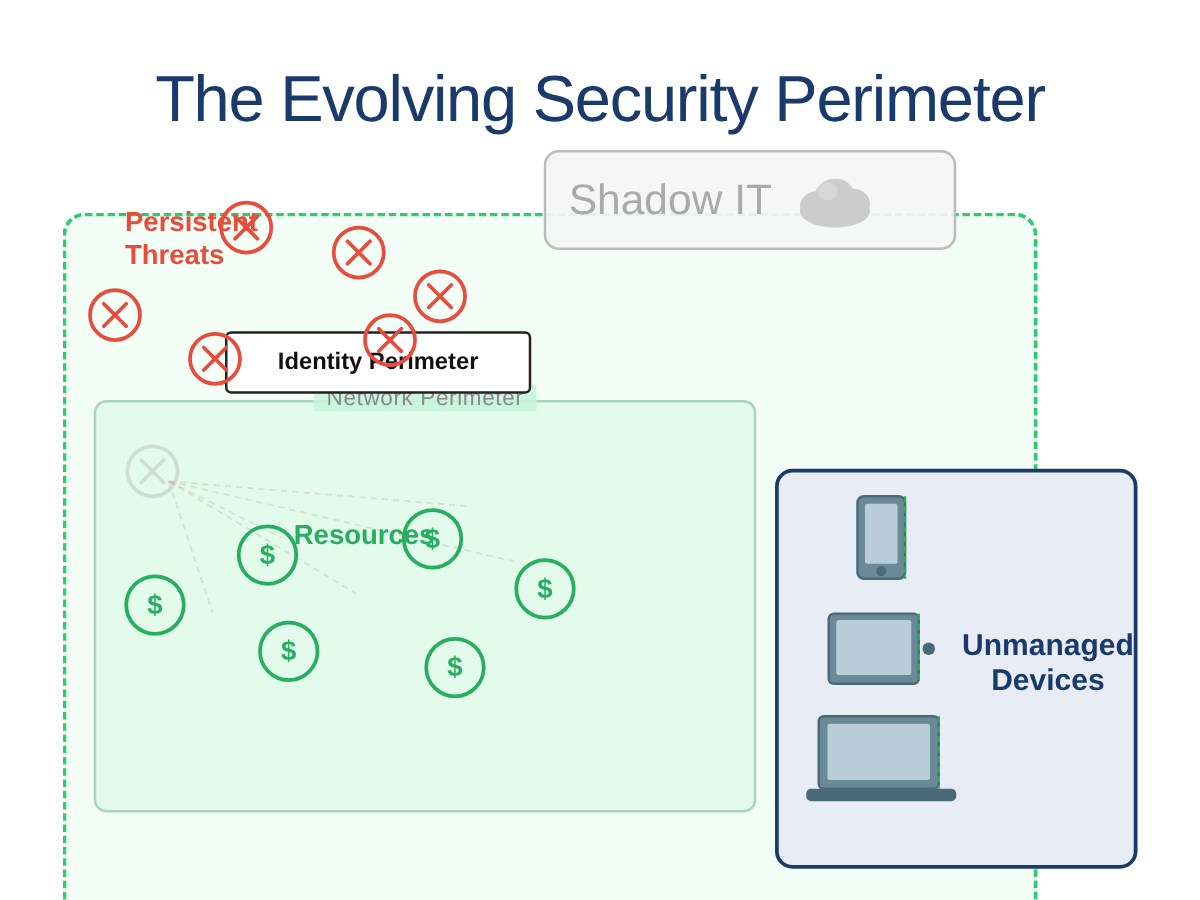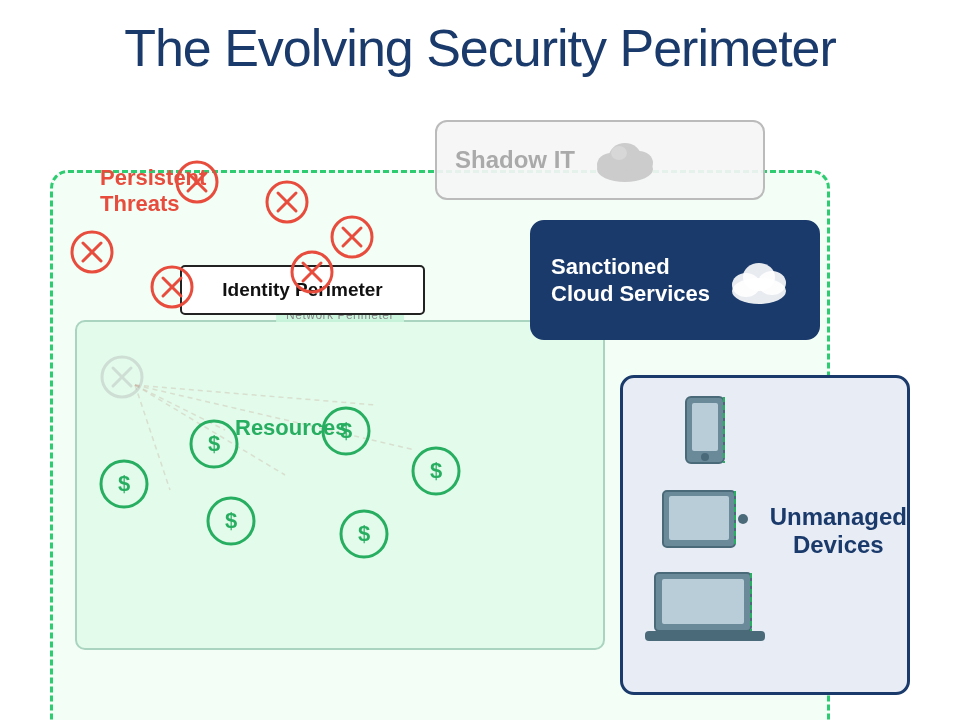--- a/index.html
+++ b/index.html
@@ -12,20 +12,21 @@
       position: relative;
     }
 
     .main-title {
       text-align: center;
       font-size: 52px;
       font-weight: 400;
       color: #1a3a6b;
       padding: 18px 0 10px 0;
       letter-spacing: -1px;
+      margin-top: 32px;
     }
 
     .diagram-area {
       position: absolute;
       top: 110px;
       left: 20px;
       width: 920px;
       height: 595px;
     }
 
@@ -53,21 +54,21 @@
       background: rgba(200, 245, 220, 0.4);
     }
 
     .network-perimeter-label {
       position: absolute;
       top: -14px;
       left: 50%;
       transform: translateX(-50%);
       background: rgba(200, 245, 220, 0.9);
       color: #888;
-      font-size: 12px;
+      font-size: 18px;
       padding: 0 10px;
       letter-spacing: 0.5px;
     }
 
     
     .identity-perimeter-box {
       position: absolute;
       left: 160px;
       top: 155px;
       width: 245px;
@@ -121,23 +122,23 @@
       border-radius: 12px;
       background: rgba(245,245,245,0.92);
       display: flex;
       align-items: center;
       justify-content: flex-start;
       padding: 0 18px;
       gap: 14px;
     }
 
     .shadow-it-label {
-      font-size: 24px;
+      font-size: 34px;
       color: #aaa;
-      font-weight: 700;
+      font-weight: 400;
     }
 
     
     .unmanaged-devices-box {
       position: absolute;
       left: 600px;
       top: 265px;
       width: 290px;
       height: 320px;
       border: 3px solid #1a3a6b;
@@ -254,30 +255,20 @@
     <svg width="72" height="50" viewBox="0 0 72 50">
       <ellipse cx="36" cy="34" rx="28" ry="13" fill="#ccc"></ellipse>
       <ellipse cx="22" cy="30" rx="14" ry="12" fill="#ccc"></ellipse>
       <ellipse cx="50" cy="28" rx="14" ry="12" fill="#ccc"></ellipse>
       <ellipse cx="36" cy="22" rx="16" ry="14" fill="#ccc"></ellipse>
 
       <ellipse cx="30" cy="18" rx="8" ry="7" fill="#ddd" opacity="0.6"></ellipse>
     </svg>
   </div>
 
-  <div class="sanctioned-cloud-box">
-    <div class="sanctioned-cloud-text">Sanctioned<br>Cloud Services</div>
-
-    <svg width="70" height="55" viewBox="0 0 70 55" style="flex-shrink:0">
-      <ellipse cx="35" cy="38" rx="27" ry="13" fill="white" opacity="0.9"></ellipse>
-      <ellipse cx="22" cy="32" rx="14" ry="12" fill="white" opacity="0.9"></ellipse>
-      <ellipse cx="48" cy="30" rx="14" ry="12" fill="white" opacity="0.9"></ellipse>
-      <ellipse cx="35" cy="24" rx="16" ry="14" fill="white" opacity="0.9"></ellipse>
-    </svg>
-  </div>
 
   <div class="identity-perimeter-box">
     <span class="identity-perimeter-label">Identity Perimeter</span>
   </div>
 
   <div class="unmanaged-devices-box">
     <div class="devices-icons">
 
       <svg width="58" height="88" viewBox="0 0 58 88">
         <rect x="10" y="4" width="38" height="66" rx="5" fill="#6a8a9a" stroke="#4a6a7a" stroke-width="2"></rect>

